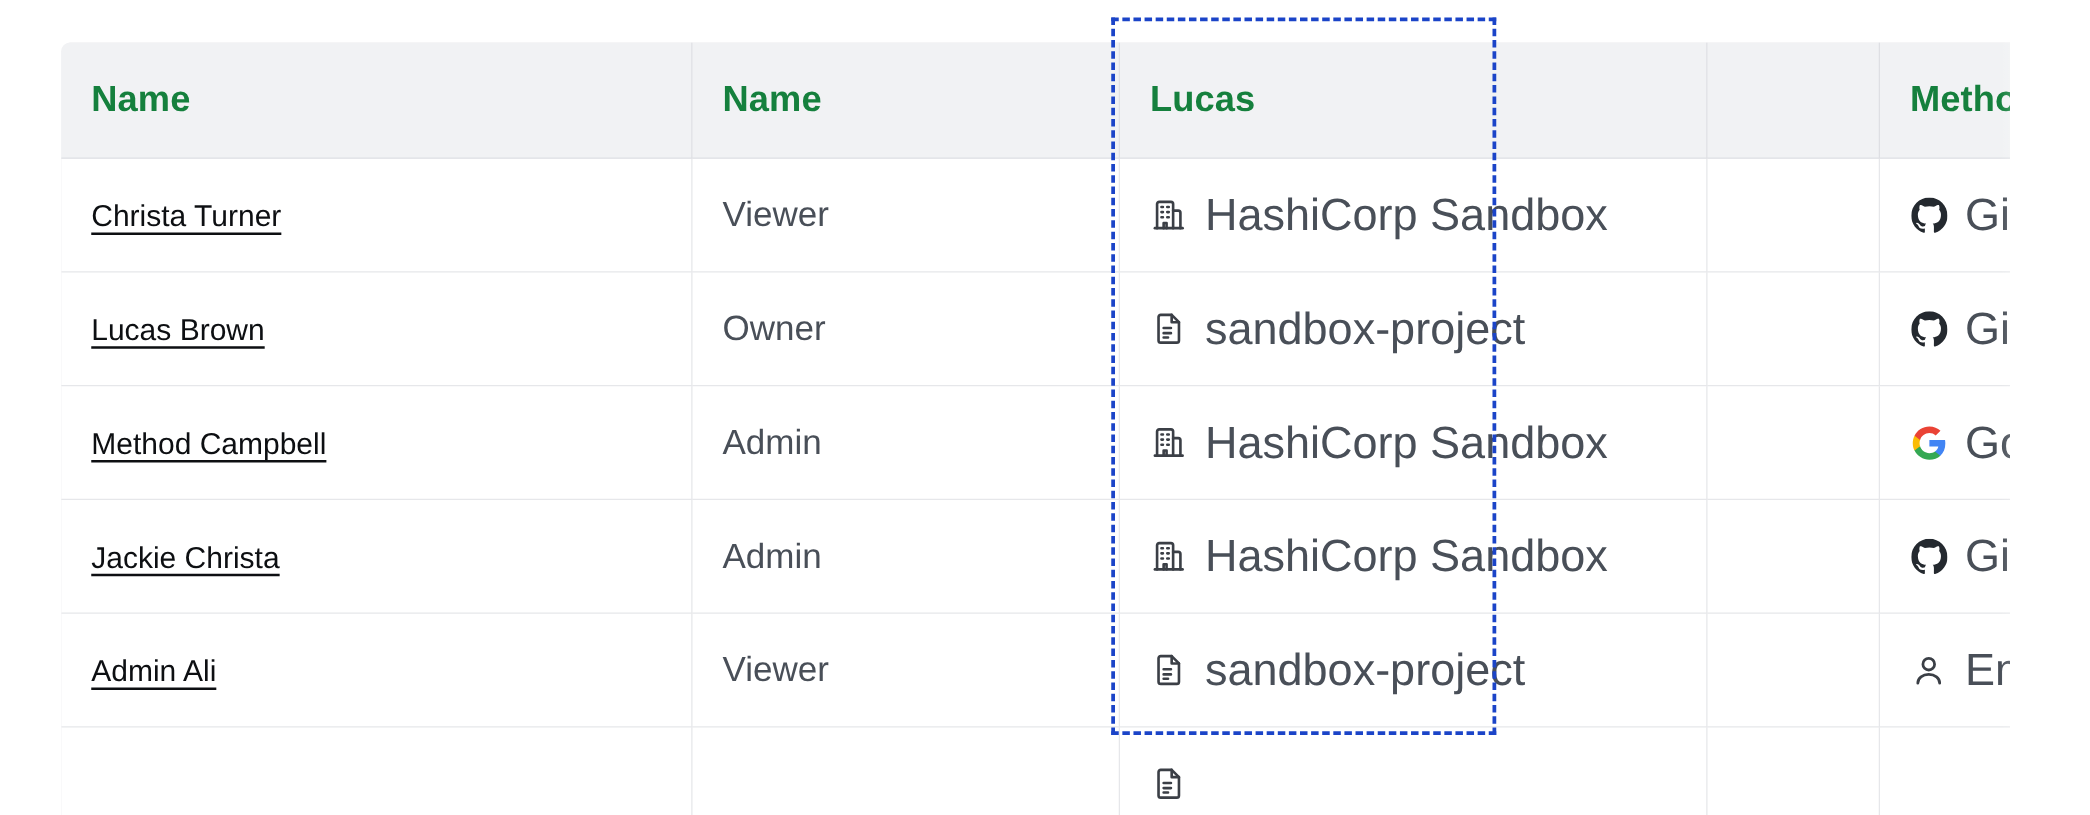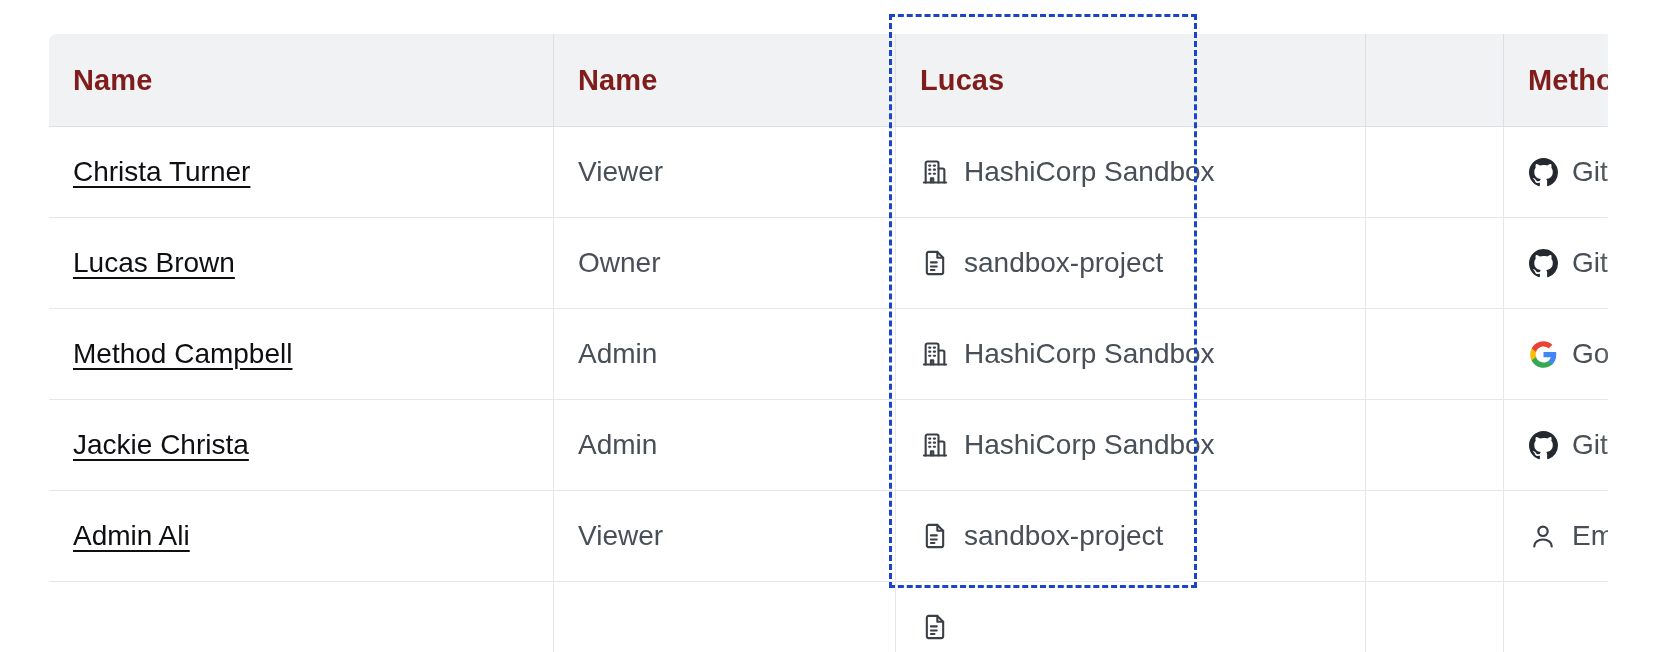--- a/index.html
+++ b/index.html
@@ -35,21 +35,21 @@
     overflow: hidden;
   }
   table.perm-table thead th {
     background: #f1f2f4;
     height: 92px;
     padding: 0 24px;
     text-align: left;
     vertical-align: middle;
     font-size: 29px;
     font-weight: bold;
-    color: #7f1d1d;
+    color: #15803d;
     border-bottom: 1px solid #dedfe3;
     border-right: 1px solid #dedfe3;
     letter-spacing: 0.1px;
   }
   table.perm-table thead th:last-child { border-right: none; }
 
   table.perm-table tbody td {
     height: 90px;
     padding: 0 24px;
     vertical-align: middle;
@@ -65,42 +65,42 @@
   
   .col-name   { width: 505px; }
   .col-role   { width: 342px; }
   .col-scope  { width: 470px; }
   .col-spacer { width: 138px; }
   .col-method { width: 245px; }
 
   
   .name-link {
     color: #0d0f12;
-    font-size: 28px;
+    font-size: 24px;
     text-decoration: underline;
     text-underline-offset: 5px;
     text-decoration-thickness: 2px;
     cursor: pointer;
   }
 
   
   .icon-cell {
     display: flex;
     align-items: center;
     gap: 14px;
   }
   .icon-cell .ic {
     flex: 0 0 auto;
     display: inline-flex;
     align-items: center;
     justify-content: center;
     width: 30px;
     height: 30px;
   }
-  .icon-cell .lbl { color: #494f58; font-size: 28px; }
+  .icon-cell .lbl { color: #494f58; font-size: 36px; }
 
   
   .selection-box {
     position: absolute;
     left: 889px;
     top: 14px;
     width: 308px;
     height: 574px;
     border: 3px dashed #1b44c8;
     box-sizing: border-box;

